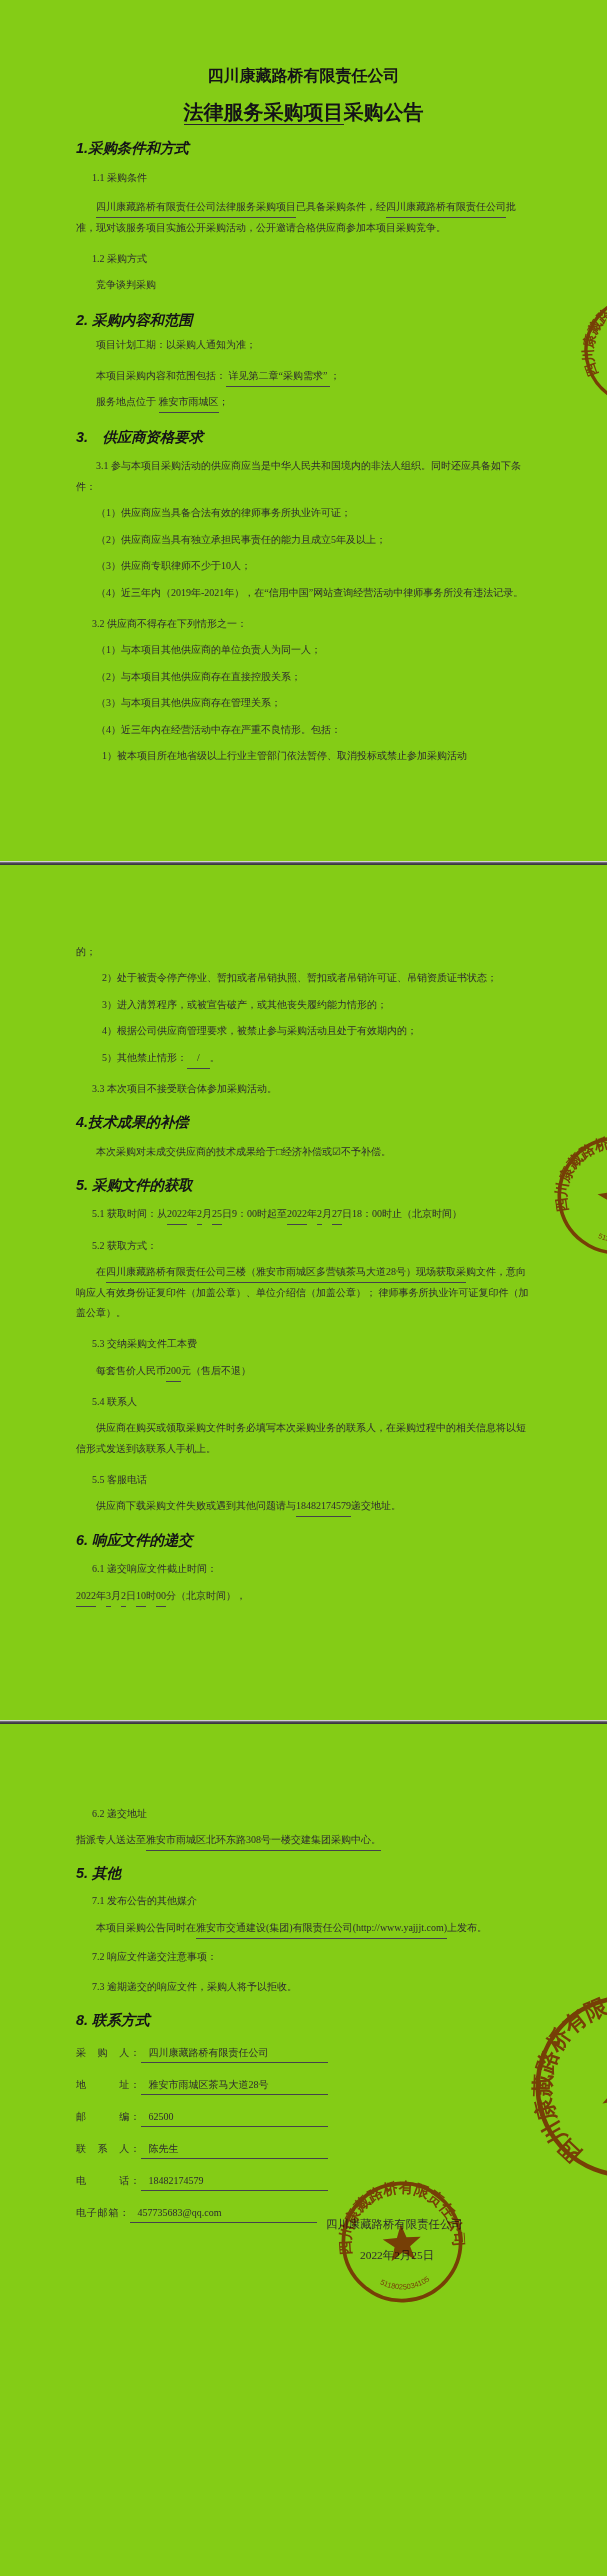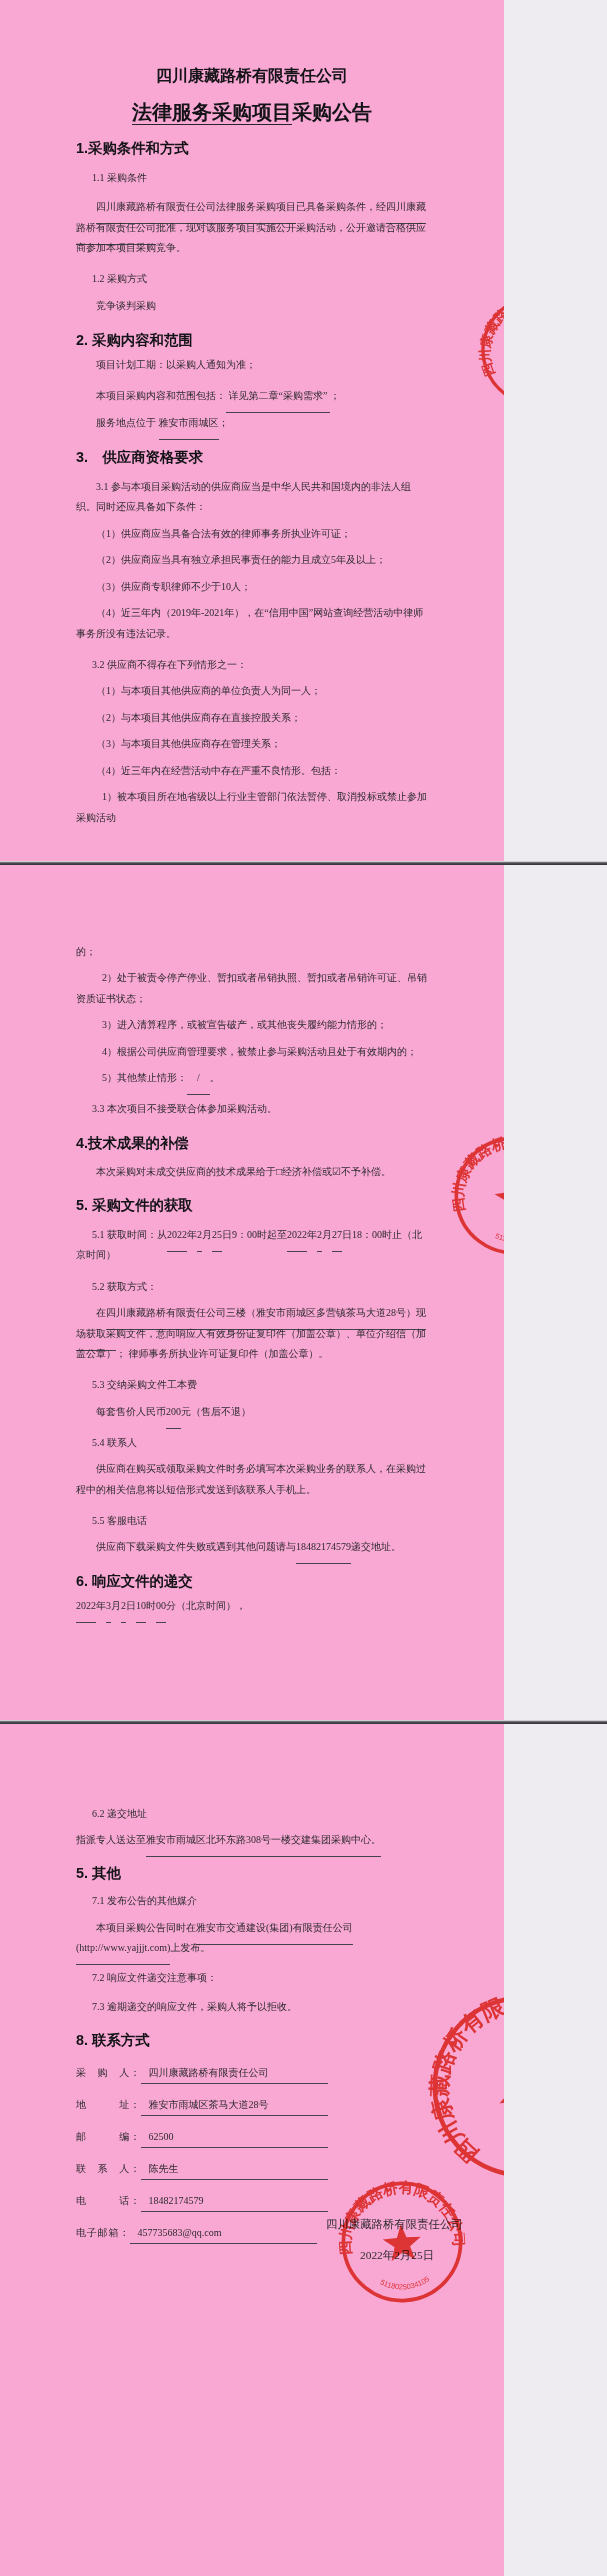--- a/index.html
+++ b/index.html
@@ -1,33 +1,33 @@
 <!DOCTYPE html>
 <html style="font-size:12px"><head>
 <meta charset="utf-8">
 <style>
   html,body{margin:0;padding:0;background:#efecf1;}
   body{width:607px;font-family:"Liberation Serif","DejaVu Serif",serif;}
-  .page{position:relative;width:504px;overflow:hidden;background:#f9a8d4;color:#2d2a2f;box-sizing:border-box;}
+  .page{position:relative;width:607px;overflow:hidden;background:#84cc16;color:#2d2a2f;box-sizing:border-box;}
   #page1{height:861px;padding:65px 76px 0 76px;}
   #page2{height:855px;padding:77px 76px 0 76px;}
   #page3{height:852px;padding:80px 76px 0 76px;}
   .tear{height:3.8px;background:linear-gradient(#ffffff 0%,#56525c 45%,#332f38 100%);}
   p{margin:0;font-size:10px;line-height:20.5px;}
   .m8{margin-top:6px;}.m10{margin-top:7.6px;}.m12{margin-top:9px;}.m14{margin-top:10.6px;}
   .title1{text-align:center;font-family:"Liberation Sans","DejaVu Sans",sans-serif;font-weight:bold;font-size:16px;line-height:21px;color:#141318;}
   .title2{text-align:center;font-family:"Liberation Sans","DejaVu Sans",sans-serif;font-weight:bold;font-size:20px;line-height:23px;color:#141318;margin-top:15px;}
   .u-title{border-bottom:1.5px solid #27242b;padding-bottom:0.8px;}
-  .h1{font-family:"Liberation Sans","DejaVu Sans",sans-serif;font-weight:bold;font-size:14.4px;line-height:18px;color:#141318;margin-top:15px;}
+  .h1{font-family:"Liberation Sans","DejaVu Sans",sans-serif;font-weight:bold;font-size:14.4px;line-height:18px;color:#141318;margin-top:15px;font-style:italic;}
   #page2 .h1,#page3 .h1{margin-top:13.7px;}
   .sub{margin-top:10.6px;text-indent:1.6em;}
   #page3 .sub{margin-top:9px;}
   .ind{text-indent:2em;}
   .sub2{text-indent:2.6em;}
-  .u,.useg{border-bottom:0.8px solid #45424b;padding-bottom:11px;}
+  .u,.useg{border-bottom:0.8px solid #45424b;padding-bottom:5px;}
   .contact{margin-top:6px;line-height:26px;}
   .clabel{letter-spacing:0.8px;}
   .cval{display:inline-block;min-width:175px;border-bottom:0.8px solid #45424b;padding:0 4.6px 0.8px 7.6px;line-height:16.7px;}
   .sig{position:absolute;font-size:11.4px;color:#2d2a2f;z-index:1;}
   #sig-name{top:493px;left:326px;}
   #sig-date{top:524px;left:360px;}
   .seal{position:absolute;opacity:0.9;mix-blend-mode:multiply;pointer-events:none;}
   #seal-main{top:455px;left:339px;width:126px;height:126px;z-index:2;transform:rotate(-4deg);}
   #seal-frag1{top:293px;right:-90px;width:115px;height:115px;transform:rotate(-20deg);}
   #seal-frag2{top:269px;right:-71px;width:123px;height:123px;transform:rotate(-8deg);}
@@ -93,20 +93,21 @@
   <p class="sub m12">5.2 获取方式：</p>
   <p class="ind m8"><span>在</span><span class="useg">四川康藏路桥有限责任公司三楼（雅安市雨城区多营镇茶马大道28号）现场获取采</span><span>购文件，意向响应人有效身份证复印件（加盖公章）、单位介绍信（加盖公章）； 律师事务所执业许可证复印件（加盖公章）。</span></p>
   <p class="sub m12">5.3 交纳采购文件工本费</p>
   <p class="ind m8"><span>每套售价人民币</span><span class="useg">200</span><span>元（售后不退）</span></p>
   <p class="sub m12">5.4 联系人</p>
   <p class="ind m8">供应商在购买或领取采购文件时务必填写本次采购业务的联系人，在采购过程中的相关信息将以短信形式发送到该联系人手机上。</p>
   <p class="sub m12">5.5 客服电话</p>
   <p class="ind m8"><span>供应商下载采购文件失败或遇到其他问题请与</span><span class="useg">18482174579</span><span>递交地址。</span></p>
 
   <p class="h1">6. 响应文件的递交</p>
+  <p class="sub m14">6.1 递交响应文件截止时间：</p>
   <p class="m8"><span class="useg">2022</span><span>年</span><span class="useg">3</span><span>月</span><span class="useg">2</span><span>日</span><span class="useg">10</span><span>时</span><span class="useg">00</span><span>分（北京时间），</span></p>
 
   <svg class="seal" id="seal-frag2" viewBox="0 0 170 170">
     <circle cx="85" cy="85" r="79" fill="none" stroke="#e03a2a" stroke-width="5"></circle>
     <path id="arcT2" d="M 16,100 A 70,70 0 1 1 154,100" fill="none"></path>
     <text fill="#e03a2a" font-size="20" font-weight="bold"><textPath href="#arcT2" startOffset="50%" text-anchor="middle" textLength="238" lengthAdjust="spacing">四川康藏路桥有限责任公司</textPath></text>
     <path id="arcB2" d="M 28,114 A 64,64 0 0 0 142,114" fill="none"></path>
     <text fill="#e03a2a" font-size="10"><textPath href="#arcB2" startOffset="50%" text-anchor="middle">5118025034105</textPath></text>
     <path fill="#e03a2a" d="M85,61 91.5,79.1 110.7,79.7 95.5,91.4 100.9,109.8 85,99 69.1,109.8 74.5,91.4 59.3,79.7 78.5,79.1 Z"></path>
   </svg>

